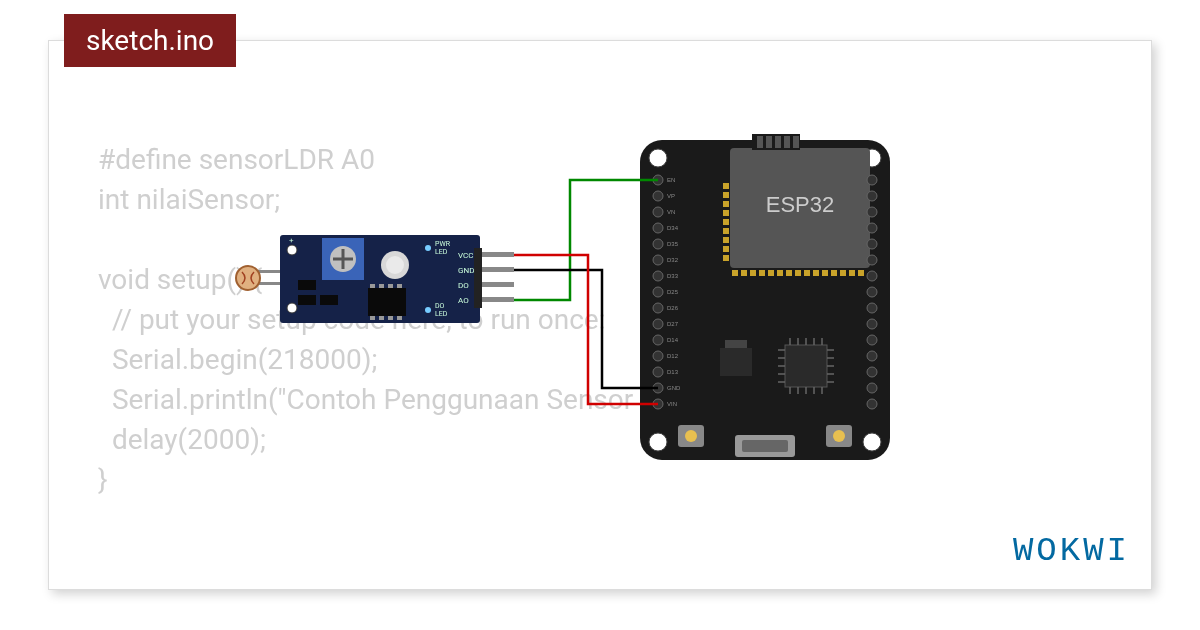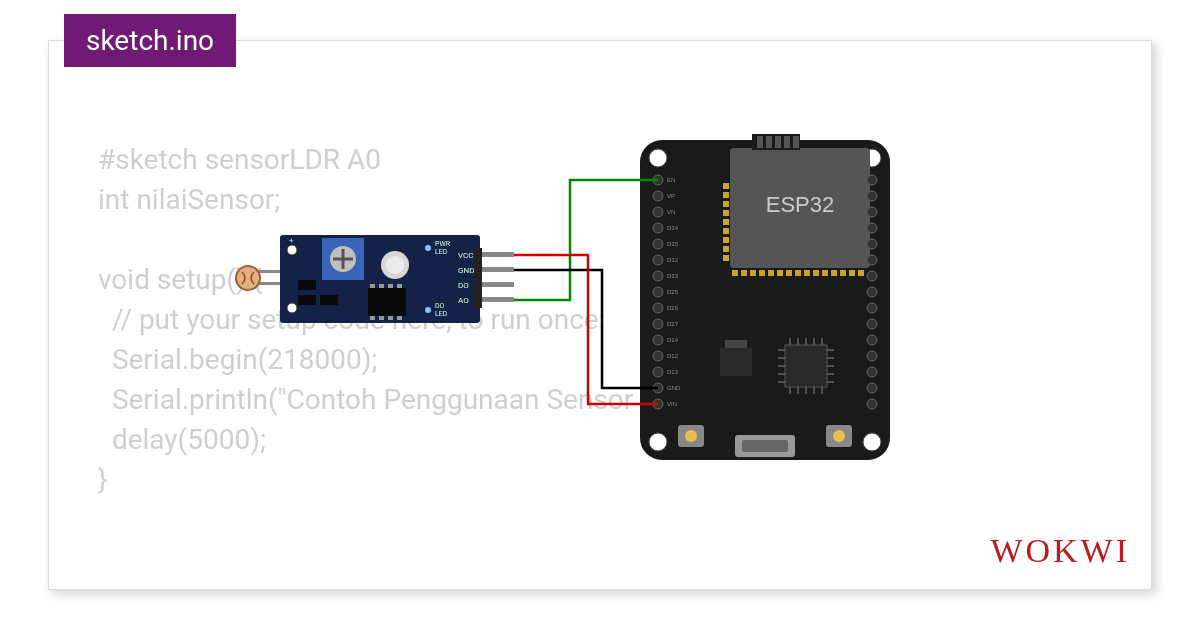--- a/index.html
+++ b/index.html
@@ -18,21 +18,21 @@
       width: 1104px;
       height: 550px;
       background: #fff;
       border: 1px solid #dcdcdc;
       box-shadow: 4px 4px 10px rgba(0,0,0,0.18);
     }
     .tab {
       position: absolute;
       left: 64px;
       top: 14px;
-      background: #701a75;
+      background: #7f1d1d;
       color: #fff;
       padding: 10px 22px;
       font-size: 28px;
       font-weight: 400;
       z-index: 2;
     }
     .code {
       position: absolute;
       left: 98px;
       top: 140px;
@@ -49,40 +49,40 @@
       top: 130px;
       width: 700px;
       height: 340px;
       z-index: 3;
     }
     .logo {
       position: absolute;
       right: 70px;
       bottom: 60px;
       font-size: 34px;
-      font-family: Liberation Serif, serif;
+      font-family: Liberation Mono, monospace;
       letter-spacing: 3px;
-      color: #b91c1c;
+      color: #0369a1;
       z-index: 4;
     }
   </style>
 </head>
 <body>
 
 <div class="card"></div>
 <div class="tab">sketch.ino</div>
 
-<div class="code"><span>#sketch sensorLDR A0</span>
+<div class="code"><span>#define sensorLDR A0</span>
 <span>int nilaiSensor;</span>
 <span></span>
 <span>void setup() {</span>
 <span>  // put your setup code here, to run once:</span>
 <span>  Serial.begin(218000);</span>
 <span>  Serial.println("Contoh Penggunaan Sensor LDR");</span>
-<span>  delay(5000);</span>
+<span>  delay(2000);</span>
 <span>}</span></div>
 
 <svg class="diagram" viewBox="0 0 700 340">
 
   <g>
     <rect x="410" y="10" width="250" height="320" rx="22" fill="#1a1a1a"></rect>
 
     <circle cx="428" cy="28" r="9" fill="#fff" stroke="#444"></circle>
     <circle cx="642" cy="28" r="9" fill="#fff" stroke="#444"></circle>
     <circle cx="428" cy="312" r="9" fill="#fff" stroke="#444"></circle>

